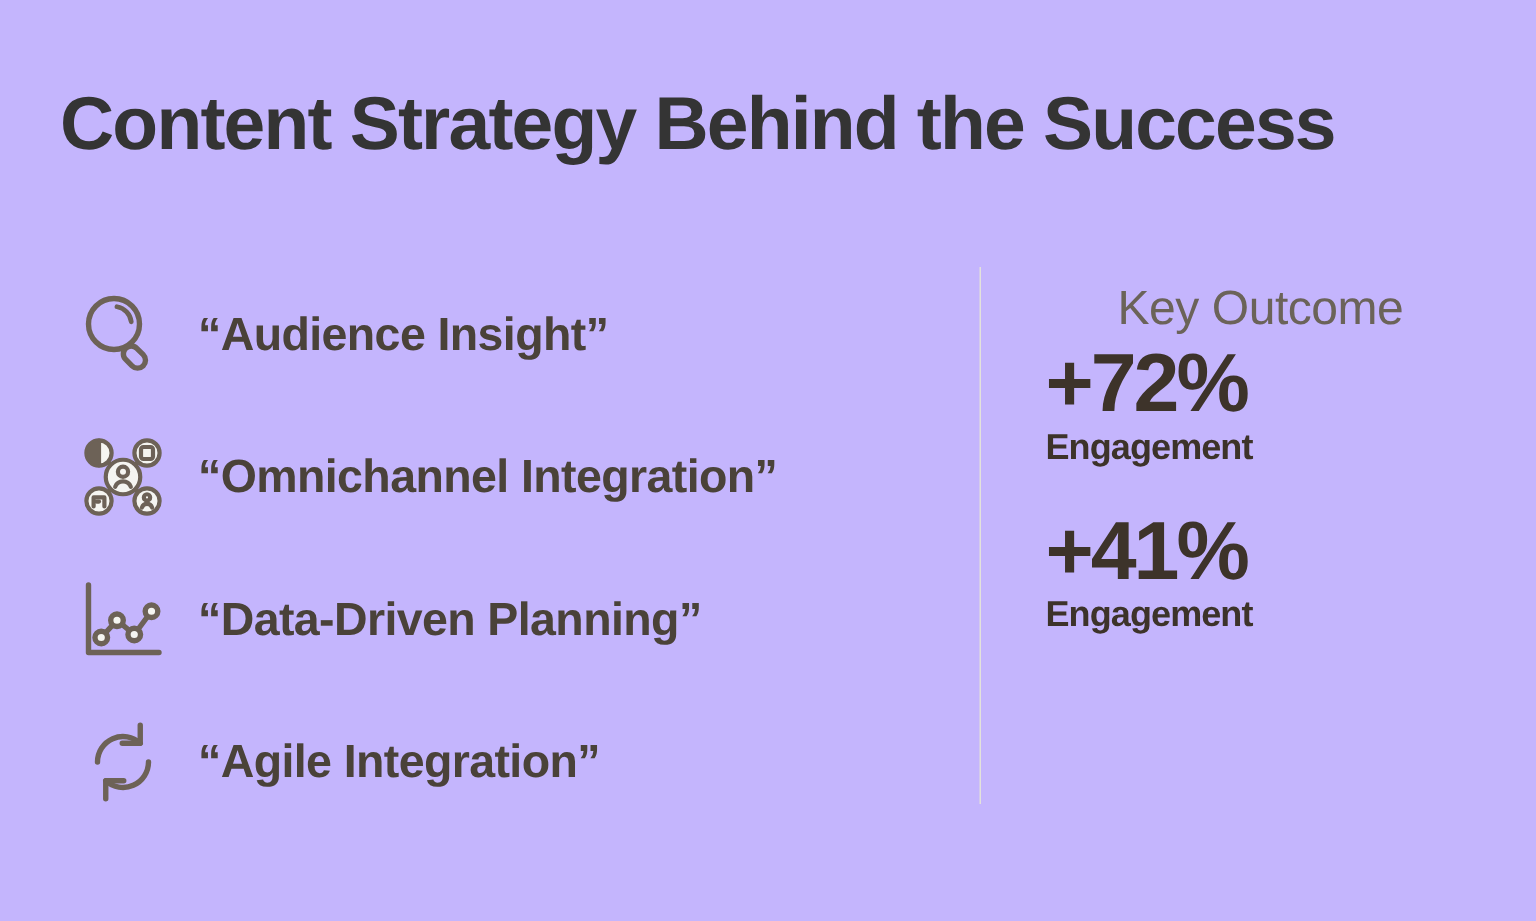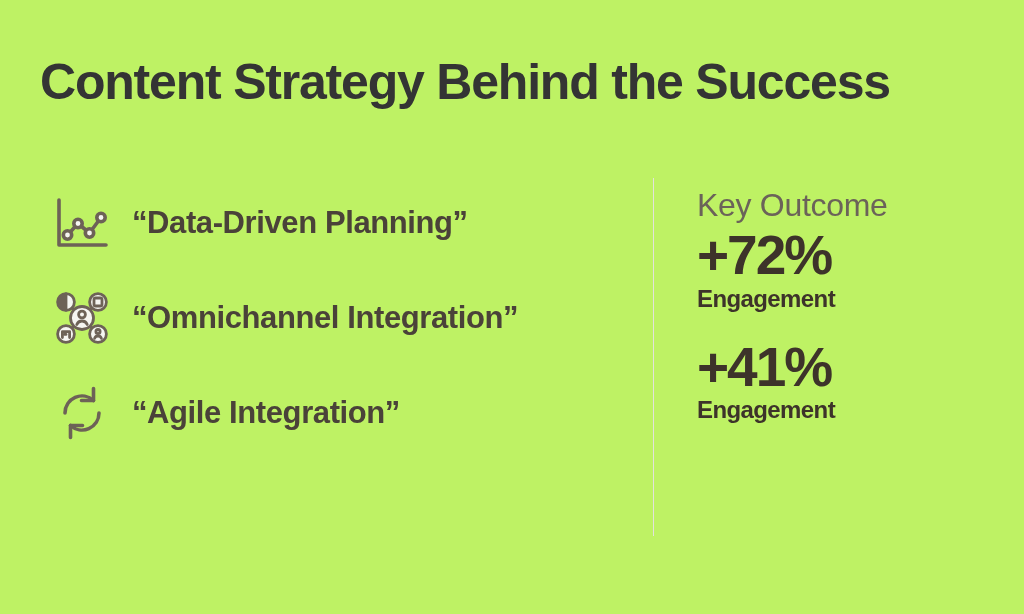--- a/index.html
+++ b/index.html
@@ -12,21 +12,21 @@
     background: #f5f5f1;
     font-family: "Liberation Sans", sans-serif;
     overflow: hidden;
     -webkit-font-smoothing: antialiased;
   }
 
   .slide {
     position: relative;
     width: 1024px;
     height: 614px;
-    background: #bef264;
+    background: #c4b5fd;
     box-sizing: border-box;
   }
 
   
   .page-title {
     position: absolute;
     left: 40px;
     top: 55px;
     font-size: 50px;
     font-weight: 700;
@@ -85,20 +85,21 @@
     top: 186px;
     width: 300px;
   }
   .outcome-heading {
     font-size: 32px;
     font-weight: 400;
     color: #6b6359;
     letter-spacing: -0.3px;
     line-height: 1.2;
     white-space: nowrap;
+    margin-left: 48px;
   }
   .stat-block {
     margin-top: 3px;
   }
   .stat-block.second {
     margin-top: 26px;
   }
   .stat-value {
     font-size: 55px;
     font-weight: 700;
@@ -119,66 +120,76 @@
 </style>
 </head>
 <body>
 
 <div class="slide">
 
   <div class="page-title">Content Strategy Behind the Success</div>
 
   <div class="strategy-list">
 
+    <div class="strategy-item">
+      <span class="strategy-icon">
+        <svg width="62" height="62" viewBox="0 0 62 62" fill="none" stroke="#6d6257" stroke-width="3.6" stroke-linecap="round" stroke-linejoin="round">
+          <circle cx="25" cy="24" r="17"></circle>
+          <path d="M27 12.5 a11.5 11.5 0 0 1 9.5 10" stroke-width="3.2"></path>
+          <rect x="36.5" y="36.5" width="16.5" height="10.5" rx="5.25" transform="rotate(45 36.5 36.5)"></rect>
+        </svg>
+      </span>
+      <span class="strategy-label">“Audience Insight”</span>
+    </div>
+
+    <div class="strategy-item">
+      <span class="strategy-icon">
+        <svg width="62" height="62" viewBox="0 0 62 62" fill="none" stroke="#6d6257" stroke-width="2.8" stroke-linecap="round" stroke-linejoin="round">
+
+          <path d="M18 18 L31 31 M44 18 L31 31 M18 44 L31 31 M44 44 L31 31"></path>
+
+          <circle cx="31" cy="31" r="11.5" fill="#f5f5f1"></circle>
+          <circle cx="31" cy="27.5" r="3.4"></circle>
+          <path d="M25.8 37.5 a5.6 5.6 0 0 1 10.4 0"></path>
+
+          <circle cx="15" cy="15" r="8.4" fill="#f5f5f1"></circle>
+          <path d="M15 6.8 V23.2"></path>
+          <path d="M15 7.2 a7.8 7.8 0 0 0 0 15.6 Z" fill="#6d6257" stroke="none"></path>
+
+          <circle cx="47" cy="15" r="8.4" fill="#f5f5f1"></circle>
+          <rect x="43" y="11" width="8" height="8" rx="1.6"></rect>
+
+          <circle cx="15" cy="47" r="8.4" fill="#f5f5f1"></circle>
+          <path d="M11.4 50.6 V44.6 h7.2 v6"></path>
+          <path d="M13.4 47.4 h1.6"></path>
+
+          <circle cx="47" cy="47" r="8.4" fill="#f5f5f1"></circle>
+          <circle cx="47" cy="44.6" r="2.1"></circle>
+          <path d="M43.6 51.4 a3.6 3.6 0 0 1 6.8 0"></path>
+        </svg>
+      </span>
+      <span class="strategy-label">“Omnichannel Integration”</span>
+    </div>
 
     <div class="strategy-item">
       <span class="strategy-icon">
         <svg width="62" height="62" viewBox="0 0 62 62" fill="none" stroke="#6d6257" stroke-width="3.6" stroke-linecap="round" stroke-linejoin="round">
           <path d="M8 8 V53 H55"></path>
           <path d="M16.5 43 L27 31.5 L38.5 41 L50 25.5"></path>
           <circle cx="16.5" cy="43" r="4.2" fill="#f5f5f1"></circle>
           <circle cx="27" cy="31.5" r="4.2" fill="#f5f5f1"></circle>
           <circle cx="38.5" cy="41" r="4.2" fill="#f5f5f1"></circle>
           <circle cx="50" cy="25.5" r="4.2" fill="#f5f5f1"></circle>
         </svg>
       </span>
       <span class="strategy-label">“Data-Driven Planning”</span>
     </div>
 
     <div class="strategy-item">
       <span class="strategy-icon">
-        <svg width="62" height="62" viewBox="0 0 62 62" fill="none" stroke="#6d6257" stroke-width="2.8" stroke-linecap="round" stroke-linejoin="round">
-
-          <path d="M18 18 L31 31 M44 18 L31 31 M18 44 L31 31 M44 44 L31 31"></path>
-
-          <circle cx="31" cy="31" r="11.5" fill="#f5f5f1"></circle>
-          <circle cx="31" cy="27.5" r="3.4"></circle>
-          <path d="M25.8 37.5 a5.6 5.6 0 0 1 10.4 0"></path>
-
-          <circle cx="15" cy="15" r="8.4" fill="#f5f5f1"></circle>
-          <path d="M15 6.8 V23.2"></path>
-          <path d="M15 7.2 a7.8 7.8 0 0 0 0 15.6 Z" fill="#6d6257" stroke="none"></path>
-
-          <circle cx="47" cy="15" r="8.4" fill="#f5f5f1"></circle>
-          <rect x="43" y="11" width="8" height="8" rx="1.6"></rect>
-
-          <circle cx="15" cy="47" r="8.4" fill="#f5f5f1"></circle>
-          <path d="M11.4 50.6 V44.6 h7.2 v6"></path>
-          <path d="M13.4 47.4 h1.6"></path>
-
-          <circle cx="47" cy="47" r="8.4" fill="#f5f5f1"></circle>
-          <circle cx="47" cy="44.6" r="2.1"></circle>
-          <path d="M43.6 51.4 a3.6 3.6 0 0 1 6.8 0"></path>
-        </svg>
-      </span>
-      <span class="strategy-label">“Omnichannel Integration”</span>
-    </div>
-
-    <div class="strategy-item">
-      <span class="strategy-icon">
         <svg width="62" height="62" viewBox="0 0 62 62" fill="none" stroke="#6d6257" stroke-width="3.6" stroke-linecap="round" stroke-linejoin="round">
           <path d="M48 31 a17 17 0 0 1 -28.5 12.5"></path>
           <path d="M14 31 a17 17 0 0 1 28.5 -12.5"></path>
           <polyline points="42.5,6.5 42.5,18.5 30.5,18.5"></polyline>
           <polyline points="19.5,55.5 19.5,43.5 31.5,43.5"></polyline>
         </svg>
       </span>
       <span class="strategy-label">“Agile Integration”</span>
     </div>
 

